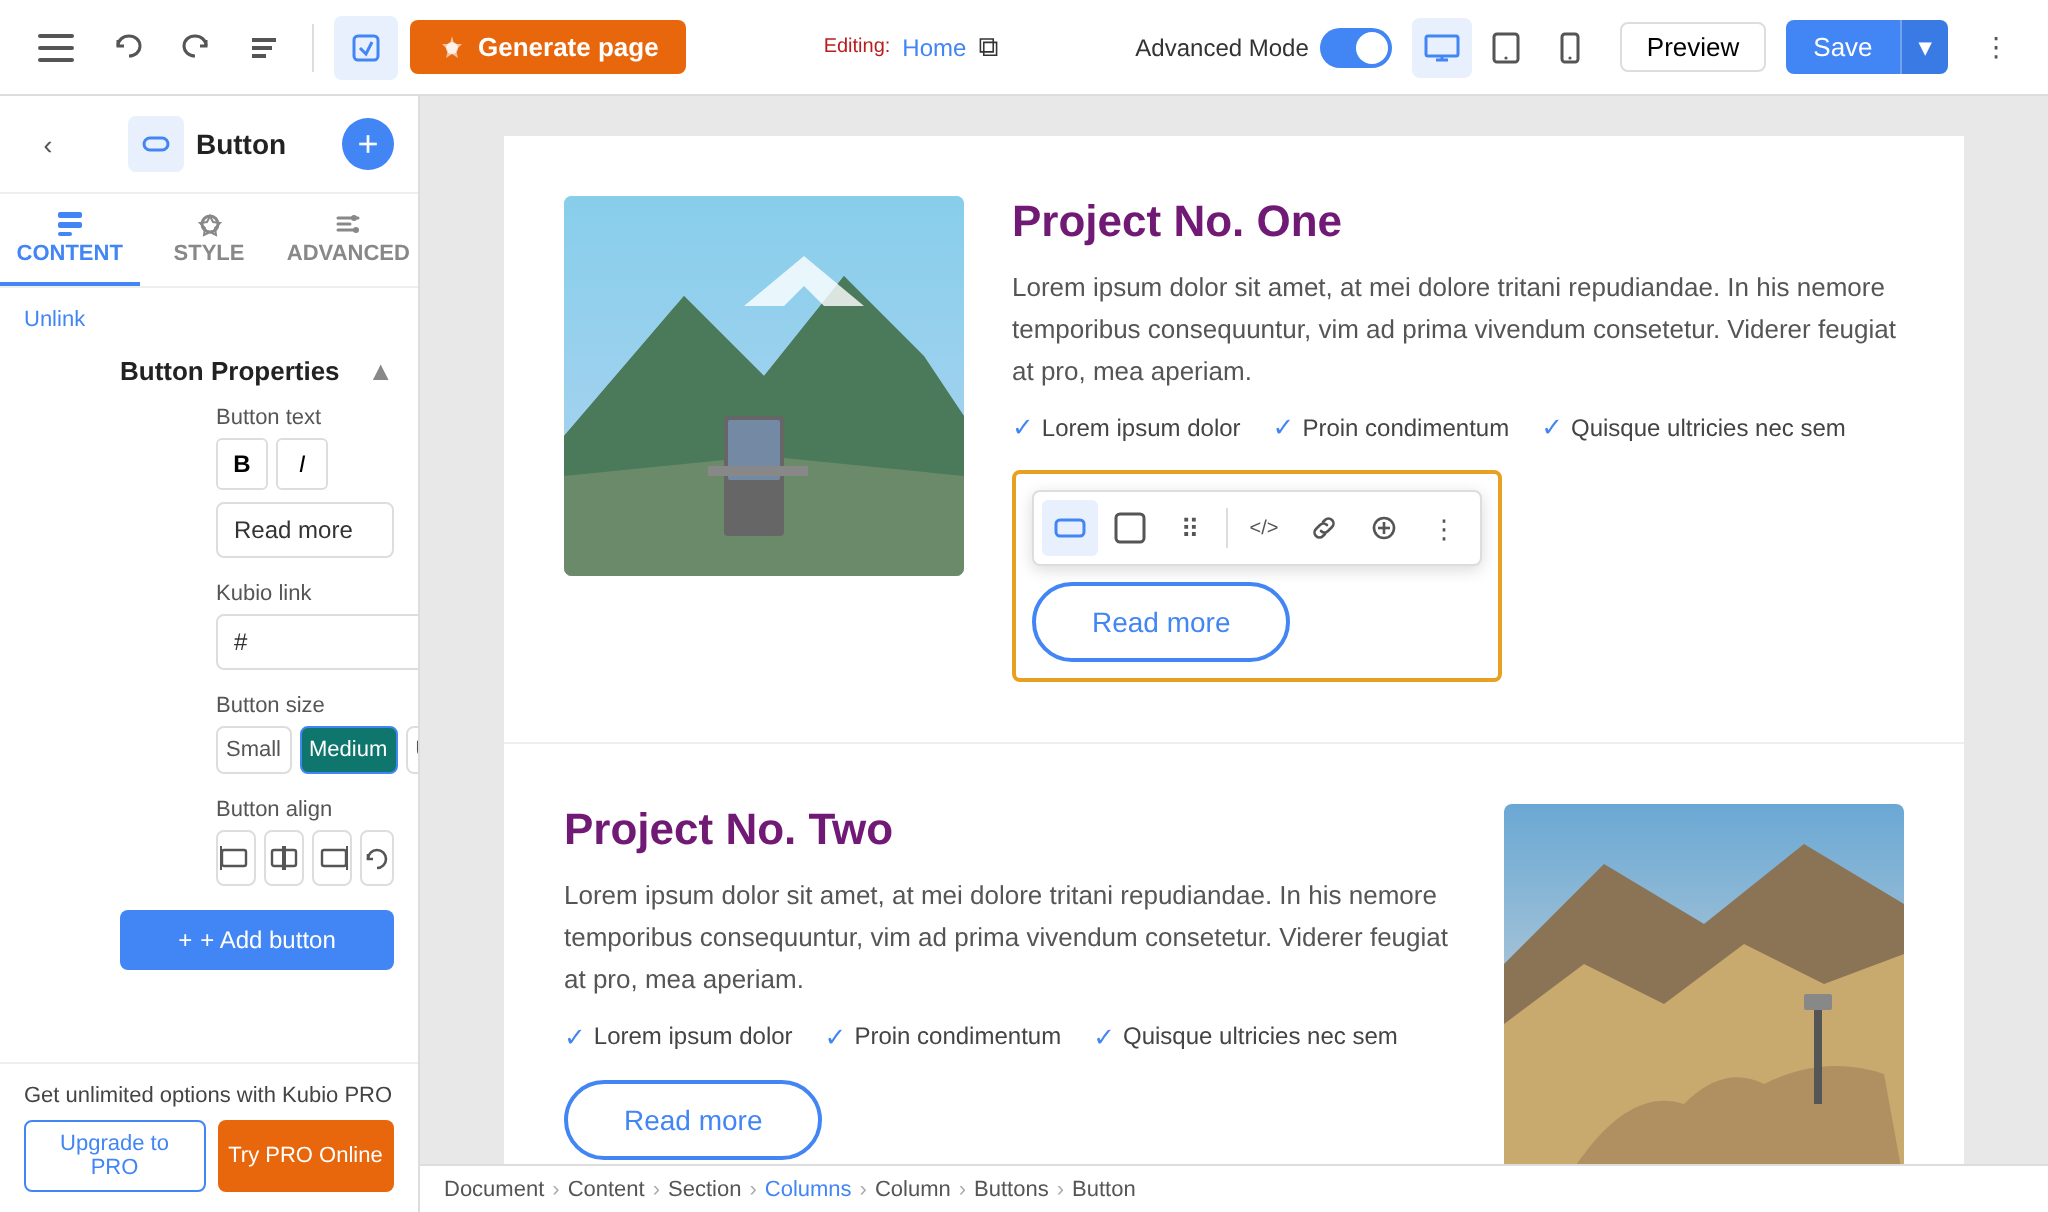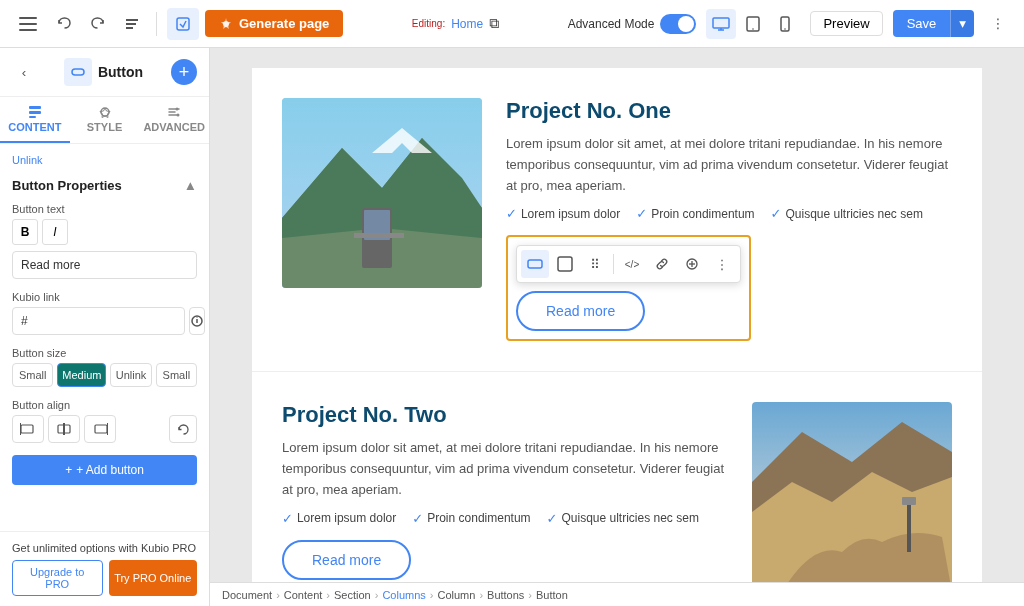--- a/index.html
+++ b/index.html
@@ -52,21 +52,21 @@
     
     .panel-content { padding: 10px 12px; flex: 1; overflow-y: auto; }
     .style-shared { display: flex; align-items: center; justify-content: space-between; margin-bottom: 12px; font-size: 11px; color: #666; }
     .unlink-btn { color: #4285f4; background: none; border: none; cursor: pointer; font-size: 11px; }
 
     .section-header { display: flex; align-items: center; justify-content: space-between; margin-bottom: 10px; }
     .section-title { font-size: 13px; font-weight: 600; color: #222; }
     .section-collapse { background: none; border: none; cursor: pointer; color: #888; }
 
     .field-label { font-size: 11px; color: #555; margin-bottom: 4px; font-weight: 500; }
-    .field-group { margin-bottom: 12px; }
+    .field-group { margin-bottom: 12px; margin-left: 48px; }
 
     .text-format-row { display: flex; gap: 4px; margin-bottom: 6px; }
     .fmt-btn { width: 26px; height: 26px; border: 1px solid #ddd; background: #fff; border-radius: 3px; cursor: pointer; font-size: 12px; display: flex; align-items: center; justify-content: center; }
 
     .text-input { width: 100%; border: 1px solid #ddd; border-radius: 4px; padding: 6px 8px; font-size: 12px; color: #333; }
 
     .link-row { display: flex; gap: 4px; align-items: center; }
     .link-input { flex: 1; border: 1px solid #ddd; border-radius: 4px; padding: 6px 8px; font-size: 12px; color: #333; }
     .link-settings-btn { width: 28px; height: 28px; border: 1px solid #ddd; background: #fff; border-radius: 4px; cursor: pointer; display: flex; align-items: center; justify-content: center; color: #555; }
 
@@ -101,21 +101,21 @@
     
     .canvas { flex: 1; overflow-y: auto; padding: 20px; padding-bottom: 30px; background: #e8e8e8; }
     .canvas-inner { background: #fff; max-width: 730px; margin: 0 auto; min-height: 550px; }
 
     
     .project-section { padding: 30px; border-bottom: 1px solid #eee; }
     .project-one { display: flex; gap: 24px; align-items: flex-start; }
     .project-two { display: flex; gap: 24px; align-items: flex-start; }
 
     .project-content { flex: 1; }
-    .project-title { font-size: 22px; font-weight: 700; color: #0c4a6e; margin-bottom: 10px; }
+    .project-title { font-size: 22px; font-weight: 700; color: #701a75; margin-bottom: 10px; }
     .project-desc { font-size: 13px; color: #555; line-height: 1.6; margin-bottom: 10px; }
     .project-features { display: flex; gap: 16px; margin-bottom: 14px; flex-wrap: wrap; }
     .feature-item { display: flex; align-items: center; gap: 4px; font-size: 12px; color: #444; }
     .check-icon { color: #4285f4; font-size: 13px; }
 
     
     .button-widget-selected { border: 2px solid #e8a020; border-radius: 4px; padding: 8px; display: inline-block; position: relative; }
     .button-toolbar { display: flex; align-items: center; gap: 2px; background: #fff; border: 1px solid #ddd; border-radius: 4px; padding: 4px; margin-bottom: 8px; box-shadow: 0 2px 8px rgba(0,0,0,0.15); }
     .toolbar-icon-btn { width: 28px; height: 28px; border: none; background: none; cursor: pointer; display: flex; align-items: center; justify-content: center; color: #555; border-radius: 3px; font-size: 13px; }
     .toolbar-icon-btn.active { background: #e8f0fe; color: #4285f4; }

